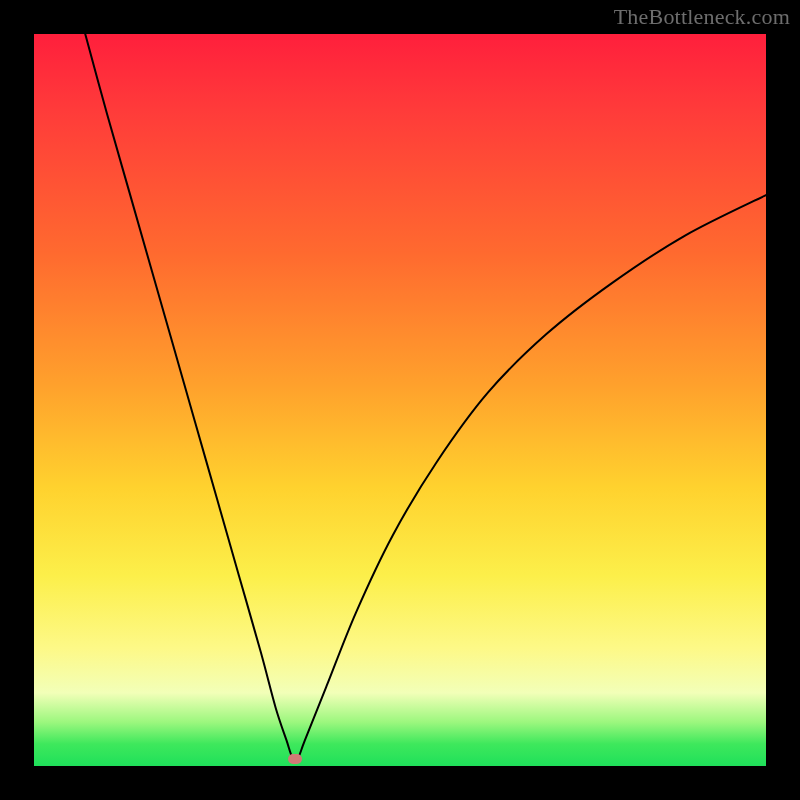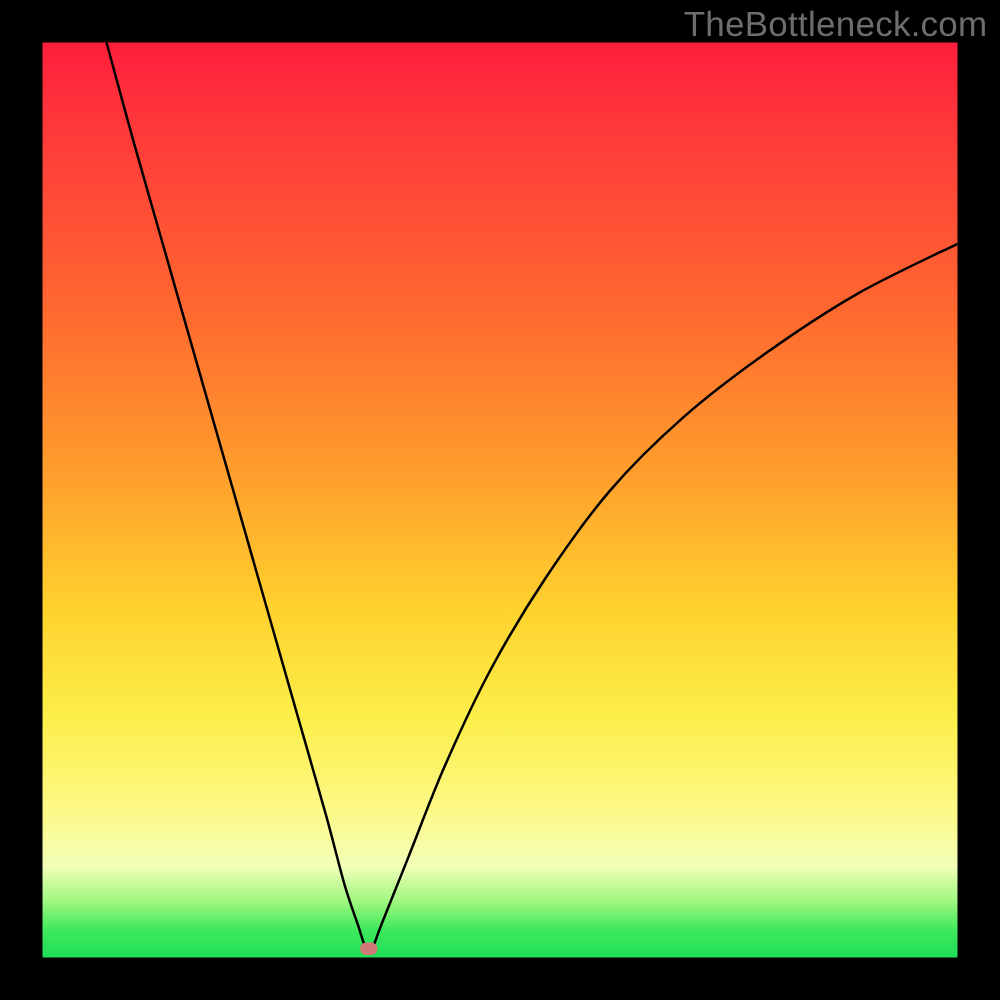--- a/index.html
+++ b/index.html
@@ -53,22 +53,23 @@
     height: 10px;
     border-radius: 5px;
     background: #cf7a76;
     transform: translate(-50%, -50%);
   }
   .watermark {
     position: absolute;
     top: 4px;
     right: 10px;
     color: #6d6d6d;
-    font-size: 28px;
+    font-size: 22px;
     letter-spacing: 0.2px;
+    font-family: Liberation Serif, serif;
   }
 </style>
 </head>
 <body>
 
 <div class="frame">
   <div class="plot-area">
     <svg class="curve-svg" viewBox="0 0 732 732" preserveAspectRatio="none">
       <path id="curve-path" d="M 51.24 0.00 C 54.90 13.42, 65.88 54.29, 73.20 80.52 C 80.52 106.75, 87.84 131.76, 95.16 157.38 C 102.48 183.00, 109.80 208.62, 117.12 234.24 C 124.44 259.86, 131.76 285.48, 139.08 311.10 C 146.40 336.72, 153.72 362.34, 161.04 387.96 C 168.36 413.58, 175.68 439.20, 183.00 464.82 C 190.32 490.44, 197.64 516.06, 204.96 541.68 C 212.28 567.30, 220.82 596.58, 226.92 618.54 C 233.02 640.50, 237.29 658.80, 241.56 673.44 C 245.83 688.08, 249.73 698.08, 252.54 706.38 C 255.35 714.68, 256.44 720.41, 258.40 723.22 C 260.35 726.02, 262.18 726.02, 264.25 723.22 C 266.33 720.41, 266.08 718.34, 270.84 706.38 C 275.60 694.42, 284.26 672.83, 292.80 651.48 C 301.34 630.13, 311.10 603.29, 322.08 578.28 C 333.06 553.27, 345.26 526.43, 358.68 501.42 C 372.10 476.41, 386.74 452.01, 402.60 428.22 C 418.46 404.43, 435.54 380.03, 453.84 358.68 C 472.14 337.33, 491.66 318.42, 512.40 300.12 C 533.14 281.82, 555.10 265.35, 578.28 248.88 C 601.46 232.41, 625.86 215.94, 651.48 201.30 C 677.10 186.66, 718.58 167.75, 732.00 161.04" fill="none" stroke="#000" stroke-width="2" stroke-linecap="round" stroke-linejoin="round"></path>
     </svg>

